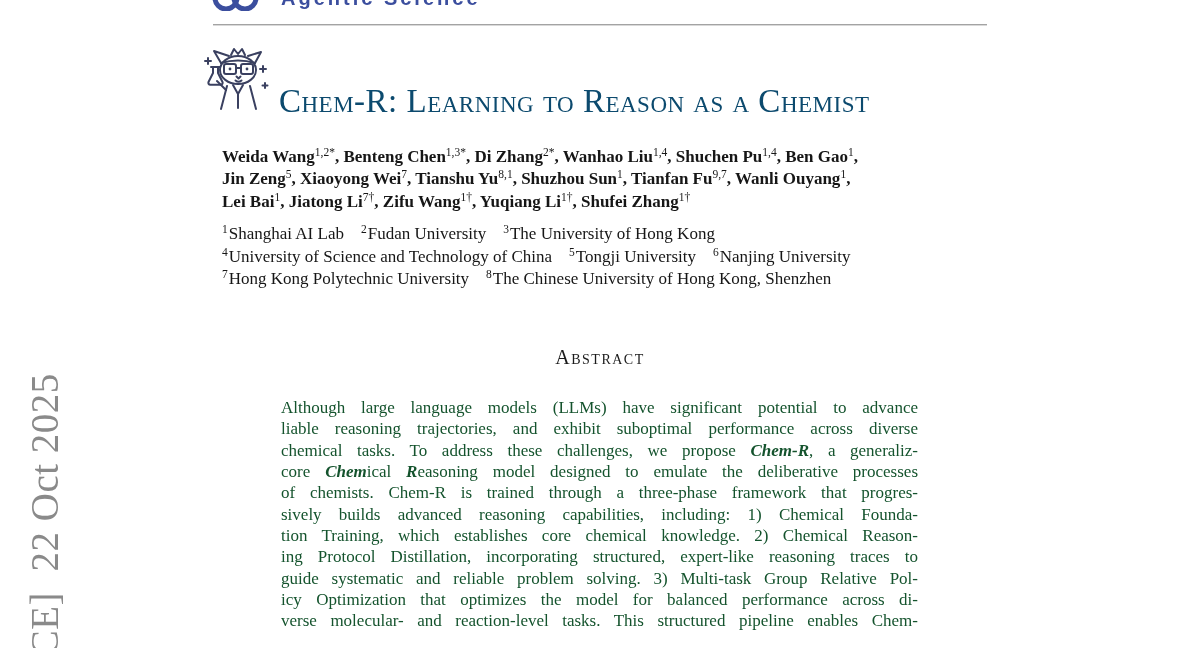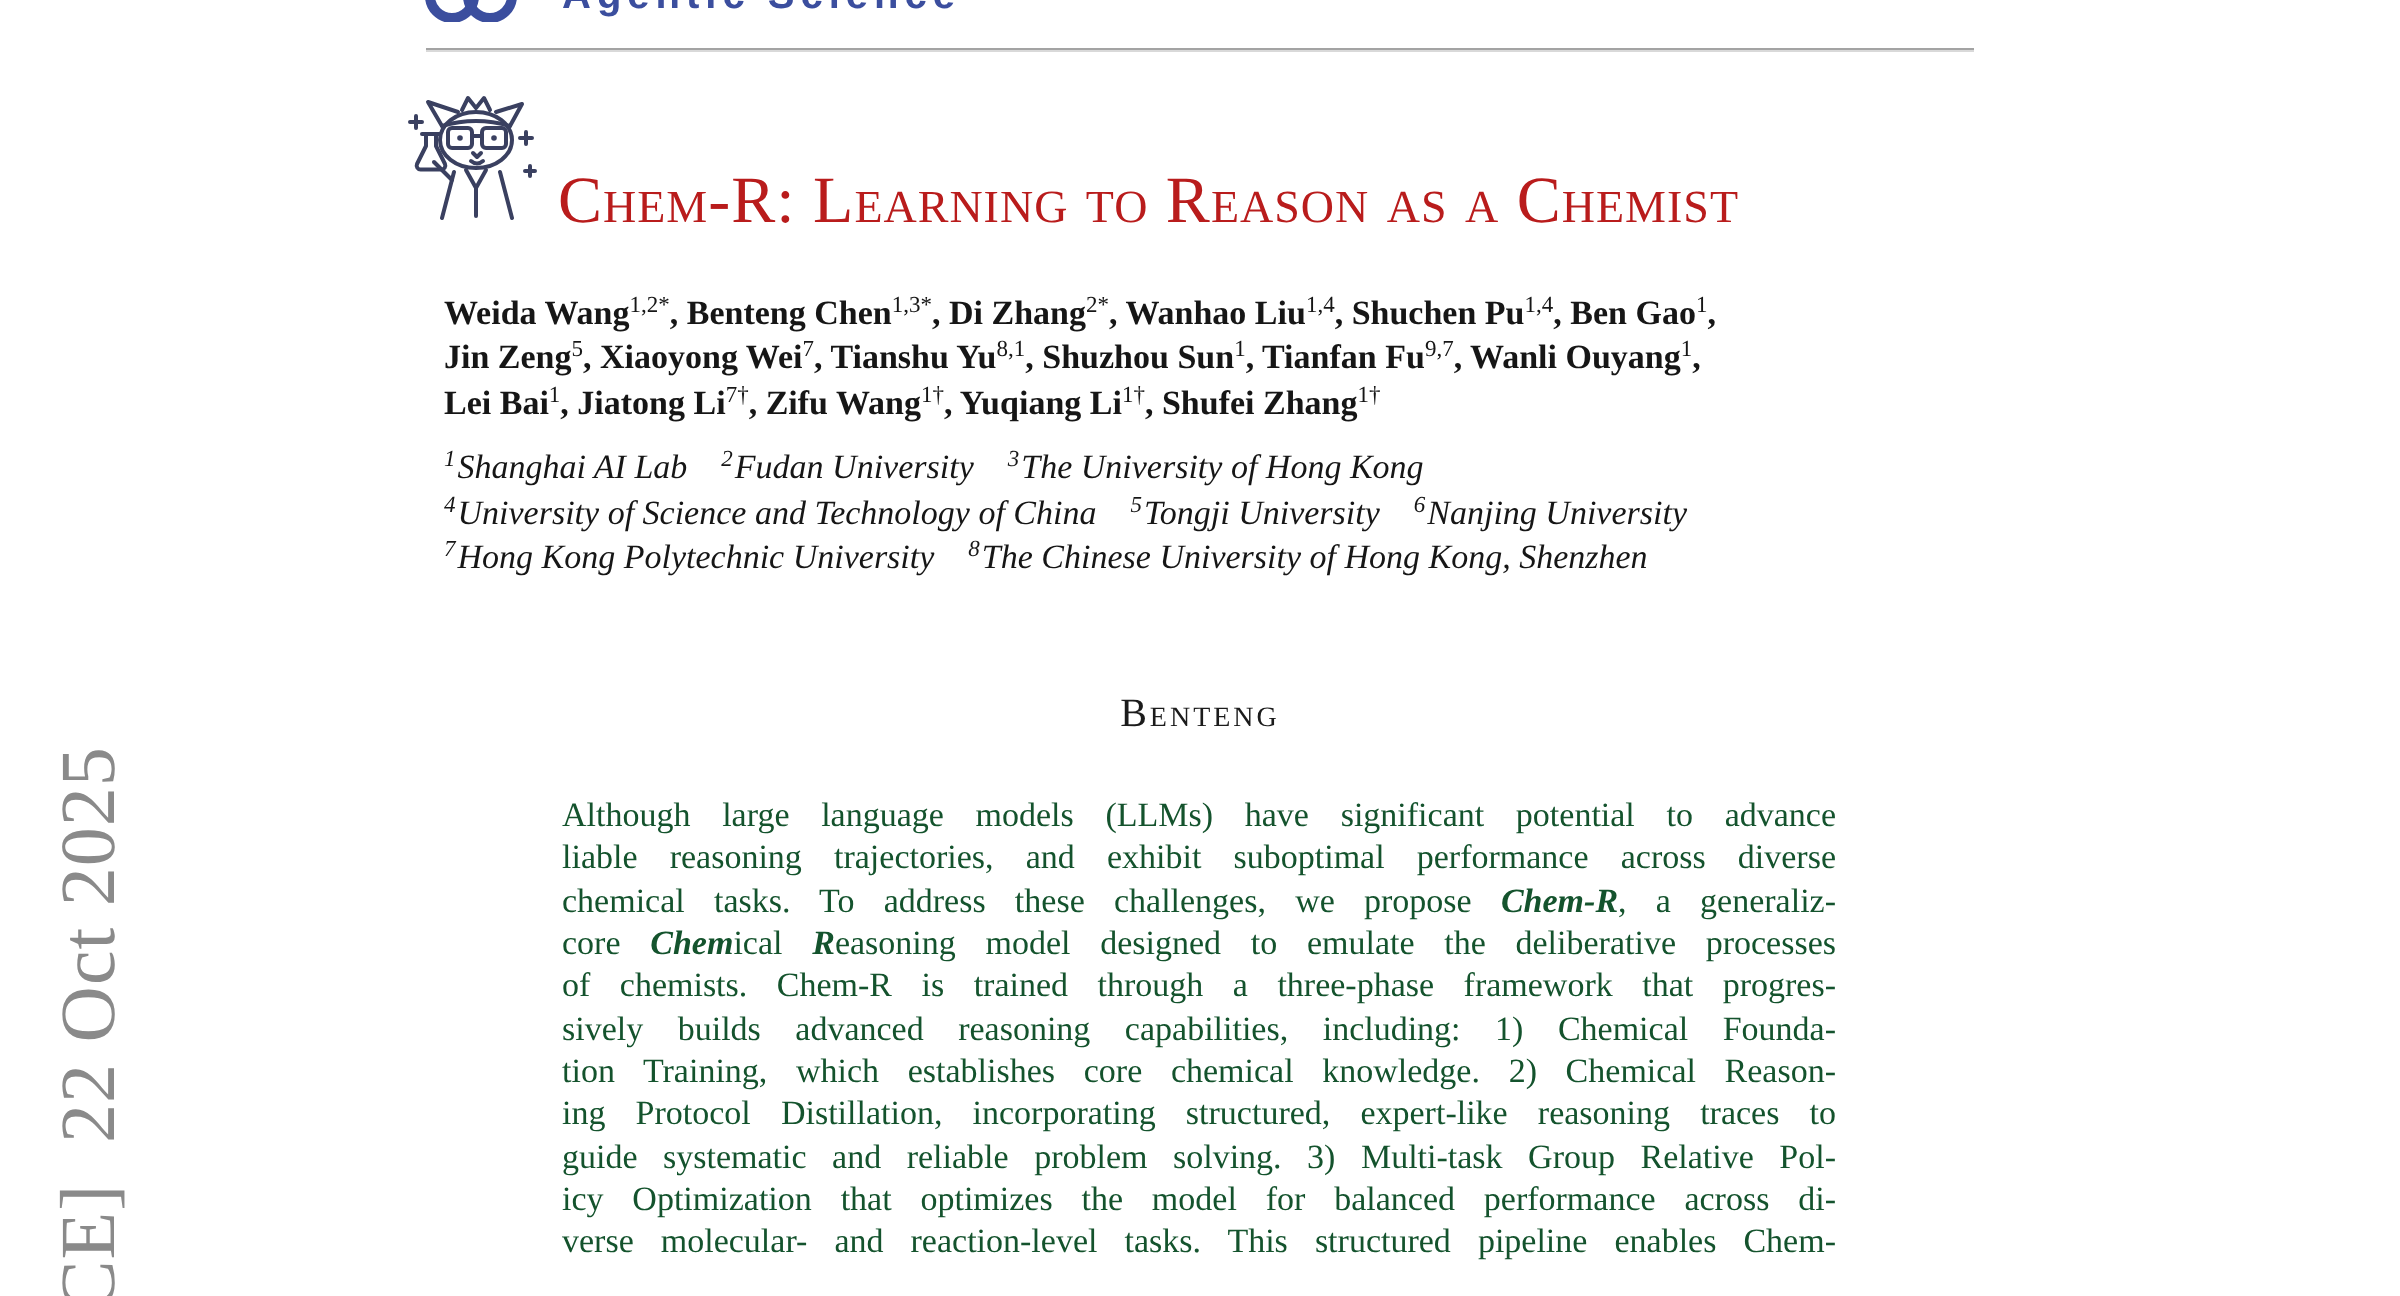--- a/index.html
+++ b/index.html
@@ -53,30 +53,30 @@
     border-bottom:1px solid #d9d9d9;
   }
 
   
   .mascot{position:absolute;left:204px;top:46px;width:68px;height:68px;}
   .title{
     position:absolute;left:279px;top:83px;
     font-size:33px;font-weight:normal;
     font-variant:small-caps;
     letter-spacing:0.5px;
-    color:#b91c1c;
+    color:#0c4a6e;
     white-space:nowrap;
   }
 
   
   .authors{position:absolute;left:222px;top:146px;width:770px;}
   .author-line{font-size:17px;font-weight:bold;line-height:22.4px;white-space:nowrap;}
   .author-line sup{font-size:11.5px;font-weight:normal;vertical-align:6px;line-height:0;}
   .affils{position:absolute;left:222px;top:223px;width:770px;}
-  .affil-line{font-size:17px;line-height:22.5px;white-space:nowrap;font-style:italic;}
+  .affil-line{font-size:17px;line-height:22.5px;white-space:nowrap;}
   .affil-entry{margin-right:17px;}
   .affil-entry:last-child{margin-right:0;}
   .affil-line sup{font-size:11.5px;vertical-align:6px;line-height:0;margin-right:1px;}
 
   
   .abs-head{
     position:absolute;left:215px;top:346px;width:770px;
     text-align:center;
     font-size:20px;font-variant:small-caps;letter-spacing:1.5px;
     color:#1b1b1b;
@@ -151,21 +151,21 @@
       <div class="author-line"><span>Jin Zeng</span><sup>5</sup><span>, </span><span>Xiaoyong Wei</span><sup>7</sup><span>, </span><span>Tianshu Yu</span><sup>8,1</sup><span>, </span><span>Shuzhou Sun</span><sup>1</sup><span>, </span><span>Tianfan Fu</span><sup>9,7</sup><span>, </span><span>Wanli Ouyang</span><sup>1</sup><span>,</span></div>
       <div class="author-line"><span>Lei Bai</span><sup>1</sup><span>, </span><span>Jiatong Li</span><sup>7†</sup><span>, </span><span>Zifu Wang</span><sup>1†</sup><span>, </span><span>Yuqiang Li</span><sup>1†</sup><span>, </span><span>Shufei Zhang</span><sup>1†</sup><span></span></div>
     </div>
 
   <div class="affils">
       <div class="affil-line"><span class="affil-entry"><sup>1</sup><span>Shanghai AI Lab</span></span><span class="affil-entry"><sup>2</sup><span>Fudan University</span></span><span class="affil-entry"><sup>3</sup><span>The University of Hong Kong</span></span></div>
       <div class="affil-line"><span class="affil-entry"><sup>4</sup><span>University of Science and Technology of China</span></span><span class="affil-entry"><sup>5</sup><span>Tongji University</span></span><span class="affil-entry"><sup>6</sup><span>Nanjing University</span></span></div>
       <div class="affil-line"><span class="affil-entry"><sup>7</sup><span>Hong Kong Polytechnic University</span></span><span class="affil-entry"><sup>8</sup><span>The Chinese University of Hong Kong, Shenzhen</span></span></div>
     </div>
 
-  <div class="abs-head">Benteng</div>
+  <div class="abs-head">Abstract</div>
   <div class="abs-body">
       <div class="abs-line"><span>Although large language models (LLMs) have significant potential to advance</span></div>
       <div class="abs-line"><span>liable reasoning trajectories, and exhibit suboptimal performance across diverse</span></div>
       <div class="abs-line"><span>chemical tasks. To address these challenges, we propose </span><span class="bi">Chem-R</span><span>, a generaliz-</span></div>
       <div class="abs-line"><span>core </span><span class="bi">Chem</span><span>ical </span><span class="bi">R</span><span>easoning model designed to emulate the deliberative processes</span></div>
       <div class="abs-line"><span>of chemists. Chem-R is trained through a three-phase framework that progres-</span></div>
       <div class="abs-line"><span>sively builds advanced reasoning capabilities, including: 1) Chemical Founda-</span></div>
       <div class="abs-line"><span>tion Training, which establishes core chemical knowledge. 2) Chemical Reason-</span></div>
       <div class="abs-line"><span>ing Protocol Distillation, incorporating structured, expert-like reasoning traces to</span></div>
       <div class="abs-line"><span>guide systematic and reliable problem solving. 3) Multi-task Group Relative Pol-</span></div>

